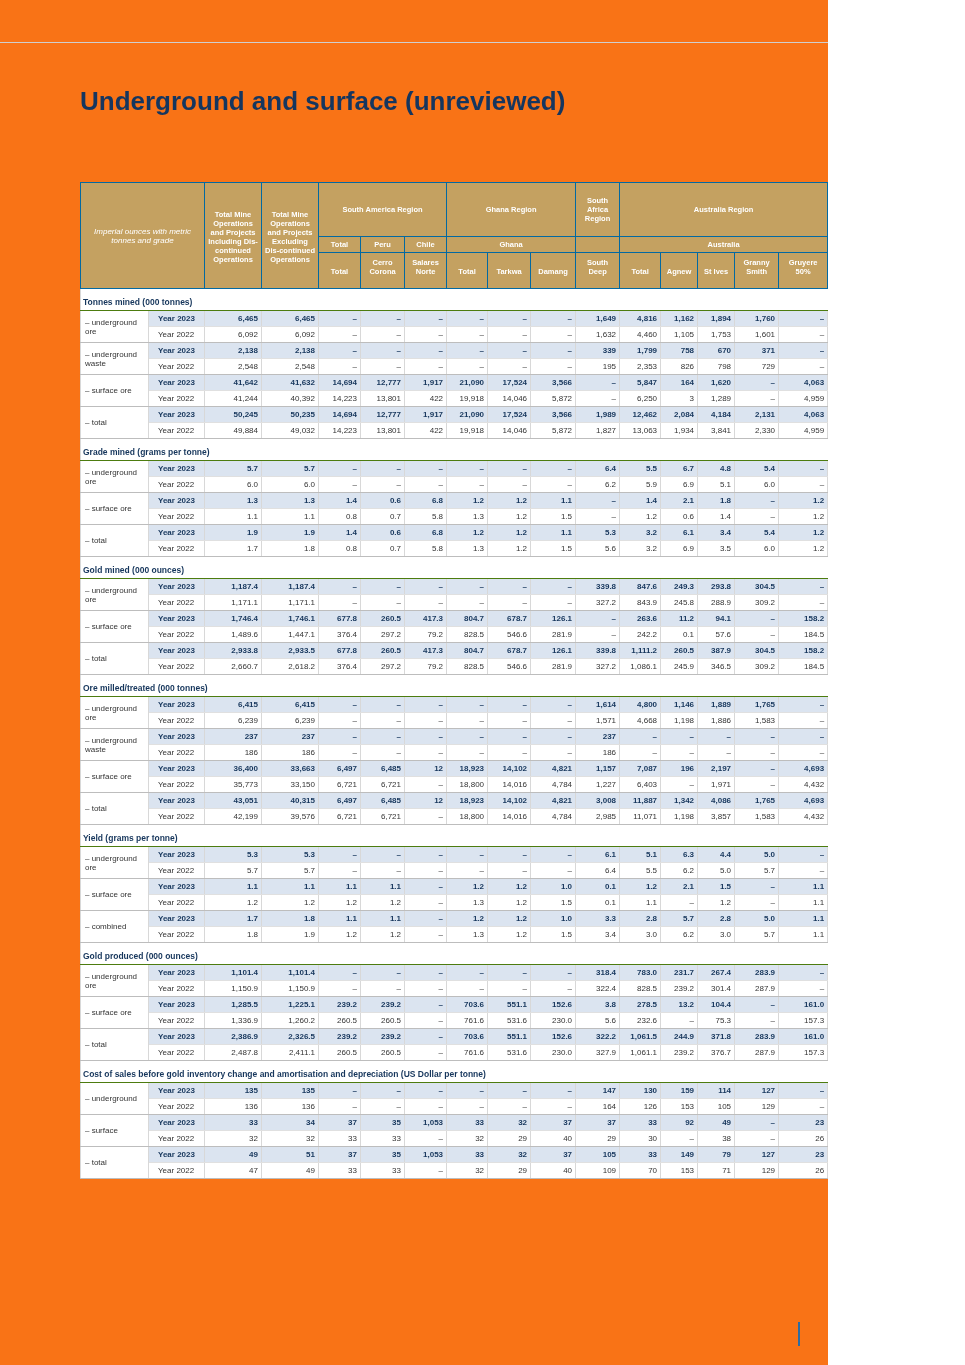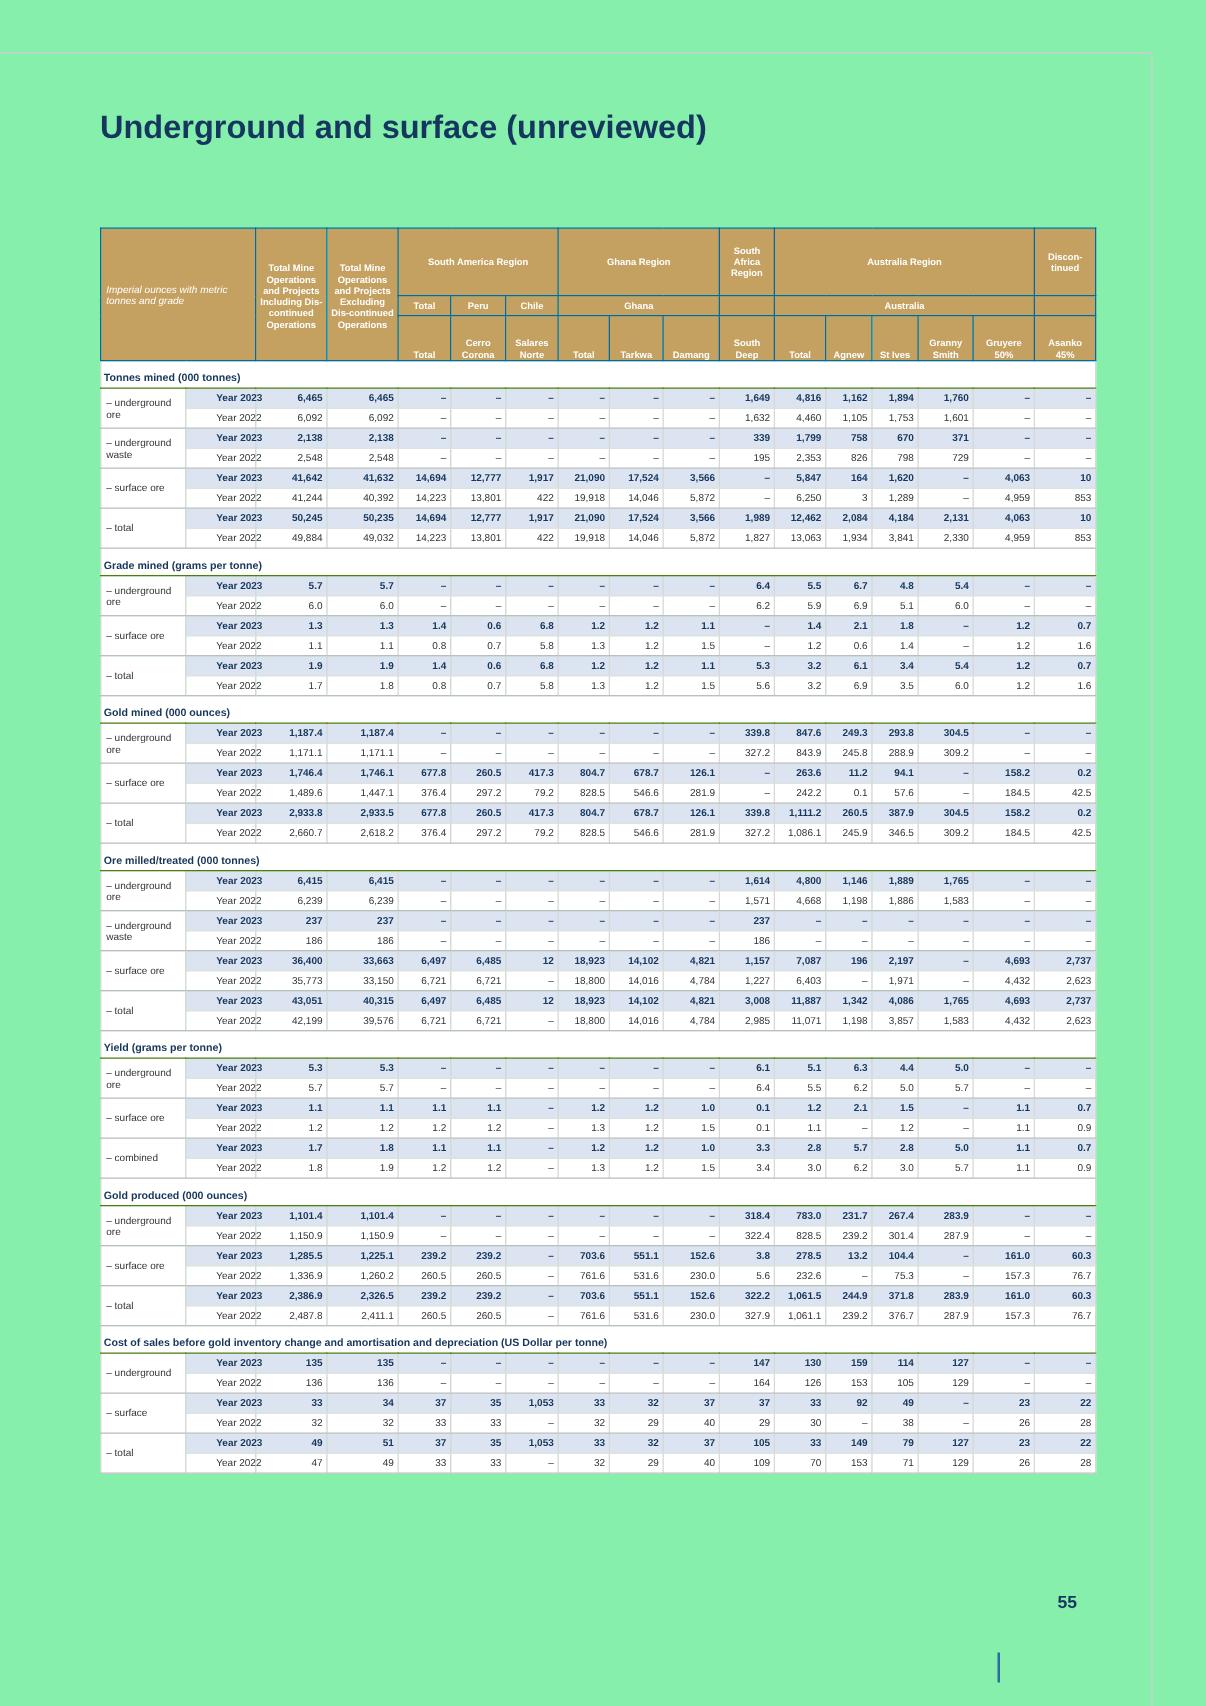--- a/index.html
+++ b/index.html
@@ -1,56 +1,56 @@
 <!DOCTYPE html>
 <html><head>
 <meta charset="utf-8">
 <title>Report Page</title>
 <style>
   * { margin:0; padding:0; box-sizing:border-box; }
   html,body { background:#ffffff; }
   body { font-family:"Liberation Sans", sans-serif; color:#333; }
-  .page { position:relative; width:965px; height:1365px; background:#86efac; overflow:hidden; }
+  .page { position:relative; width:828px; height:1365px; background:#f97316; overflow:hidden; }
 
   .rule-top { position:absolute; left:0; top:42px; width:921px; height:1px; background:#cfcfcf; }
   .rule-right { position:absolute; left:921px; top:42px; width:1px; height:1323px; background:#cfcfcf; }
 
   .title { position:absolute; left:80px; top:86px; font-size:26px; line-height:30px; font-weight:bold; color:#15365f; }
 
   .table-wrap { position:absolute; left:80px; top:182px; width:796px; }
   table { border-collapse:collapse; table-layout:fixed; width:796px; border-left:1px solid #d8d8d8; }
 
   
   thead th {
     background:#c4a161; color:#ffffff; font-weight:bold;
     border:1px solid #0369a1; padding:2px; font-size:7.5px; line-height:9px;
     text-align:center; overflow:hidden;
   }
   thead tr.tr1 th { height:54px; vertical-align:middle; }
   thead tr.tr2 th { height:16px; vertical-align:middle; }
-  thead tr.tr3 th { height:36px; vertical-align:bottom; padding-bottom:0; }
+  thead tr.tr3 th { height:36px; vertical-align:bottom; padding-bottom:12px; }
   thead th.tall { vertical-align:top; padding-top:4px; }
   thead th.corner {
-    text-align:left; vertical-align:bottom; font-style:italic; font-weight:normal;
+    text-align:center; vertical-align:bottom; font-style:italic; font-weight:normal;
     padding:4px 4px 4px 4px; font-size:8px;
   }
 
   
   tbody td {
     font-size:8px; line-height:9px; padding:2px 3px;
     border-right:1px solid #d8d8d8; border-bottom:1px solid #d4d4d4;
     vertical-align:middle; color:#333;
   }
   tbody tr.data-row { height:16px; }
   td.section-title {
     font-weight:bold; color:#16365c; font-size:8.5px;
     padding:9px 2px 3px 2px; background:#ffffff; border-bottom:1px solid #4d7c0f;
   }
   td.metric { background:#ffffff; font-weight:normal; color:#333; padding-left:4px; border-bottom-color:#bdbdbd; }
-  td.year { text-align:left; padding-left:24px; white-space:nowrap; }
+  td.year { text-align:left; padding-left:9px; white-space:nowrap; }
   td.num { text-align:right; white-space:nowrap; }
   tr.row-2023 td.year, tr.row-2023 td.num {
     background:#dbe4f0; color:#16365c; font-weight:bold; border-bottom-color:#e0e0e0;
   }
   tr.row-2022 td.year, tr.row-2022 td.num { background:#ffffff; color:#333; border-bottom-color:#bdbdbd; }
 
   
   .page-bar { position:absolute; left:798px; top:1322px; width:2px; height:24px; background:#2d6ca2; }
   .page-number { position:absolute; left:846px; top:1273px; font-size:14px; font-weight:bold; color:#15365f; }
 </style>

